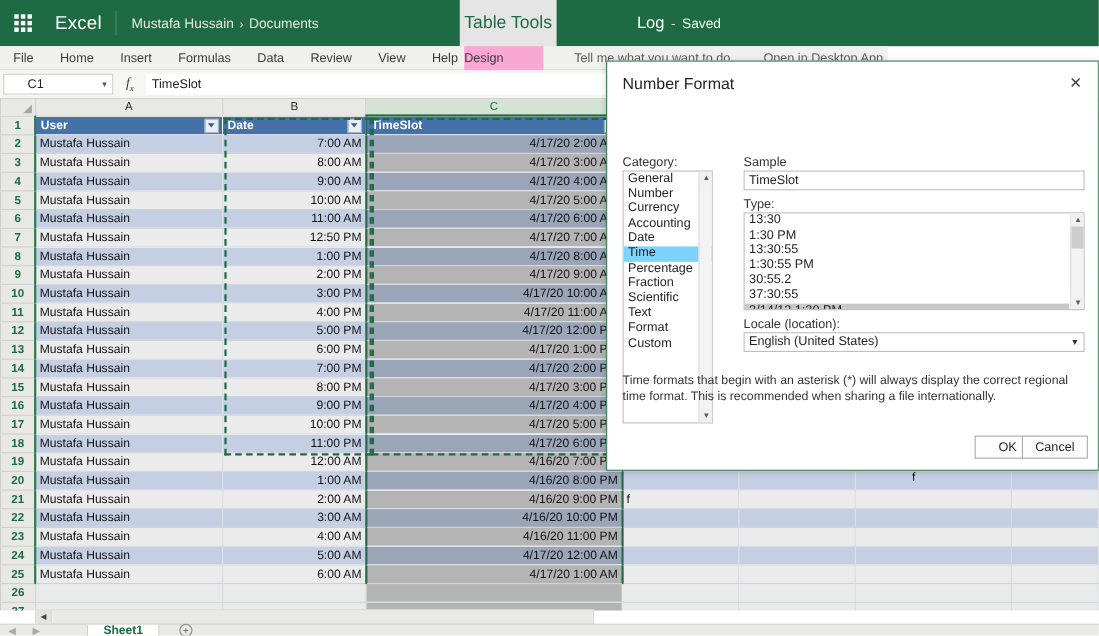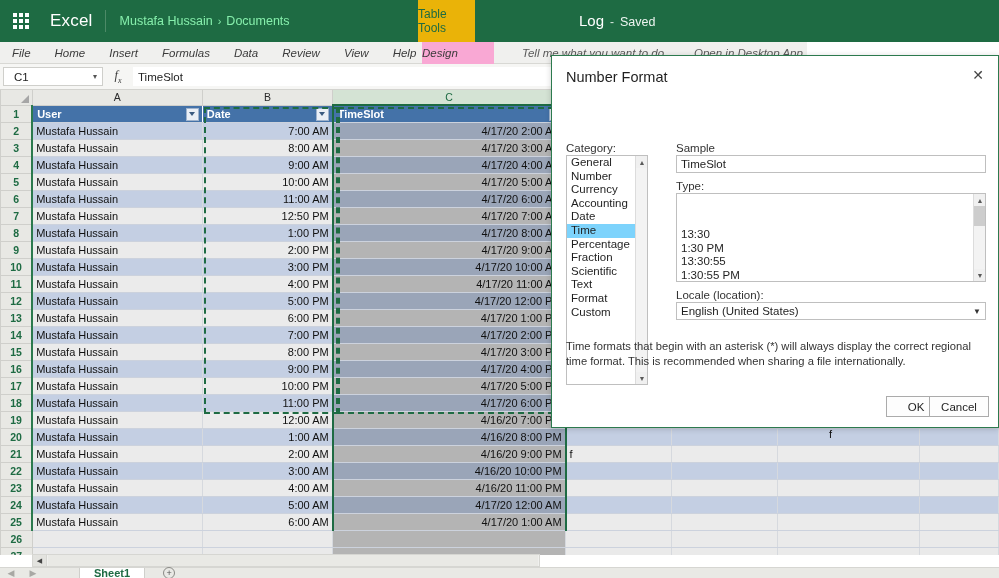--- a/index.html
+++ b/index.html
@@ -21,61 +21,61 @@
   .waffle {
     width:42px; height:42px; display:flex; align-items:center; justify-content:center;
     cursor:pointer;
   }
   .waffle-grid { display:grid; grid-template-columns:repeat(3,4px); grid-template-rows:repeat(3,4px); gap:2px; }
   .waffle-grid i { display:block; width:4px; height:4px; background:#fff; }
   .brand {
     color:#ffffff; font-size:17px; padding:0 12px 0 8px; letter-spacing:.2px;
   }
   .vsep { width:1px; height:22px; background:#4d8a67; }
-  .breadcrumb { color:#86efac; font-size:12.5px; padding-left:14px; }
+  .breadcrumb { color:#e5e5e5; font-size:12.5px; padding-left:14px; }
   .breadcrumb .chev { padding:0 5px; font-size:11px; }
   .doctitle {
     position:absolute; left:579px; top:12px;
     color:#ffffff; font-size:15px; white-space:nowrap;
   }
   .doctitle .dash { padding:0 6px; font-size:12px; color:#d9e8df; }
   .doctitle .saved { font-size:12.5px; color:#eef5f1; }
 
   
   .tabletools {
-    position:absolute; left:418px; top:0; width:57px; height:42px;
-    background:#eab308; color:#1e6b43; font-size:12px;
+    position:absolute; left:418px; top:0; width:88px; height:42px;
+    background:#e5e5e5; color:#1e6b43; font-size:16px;
     display:flex; align-items:center; justify-content:center;
     cursor:pointer;
   }
 
   
   .ribbon {
     position:absolute; left:0; top:42px; width:807px; height:22px;
     background:#f0f0ee; border-bottom:1px solid #d8d8d4;
-    display:flex; align-items:center;font-style:italic;
+    display:flex; align-items:center;
   }
   .rtab { font-size:11.5px; color:#3b3b3b; padding:0 12px; line-height:22px; cursor:pointer; white-space:nowrap;}
   .rtab.design {
     position:absolute; left:422px; top:0; width:72px; height:22px;
     background:#f9a8d4; padding:0; color:#3b3b3b;
   }
   .rtab.tellme { position:absolute; left:510px; top:0; color:#5a5a5a; }
   .rtab.desktop { position:absolute; left:682px; top:0; color:#5a5a5a; }
 
   
   .formulabar {
     position:absolute; left:0; top:64px; width:999px; height:26px;
     background:#f6f6f4; border-bottom:1px solid #d3d3cf;
     display:flex; align-items:center;
   }
   .namebox {
     width:100px; height:19px; margin-left:3px; background:#fff;
     border:1px solid #cfcfcb; display:flex; align-items:center;
-    font-size:11.5px; color:#222; padding-left:10px; position:relative; cursor:text;
+    font-size:11.5px; color:#222; padding-left:21px; position:relative; cursor:text;
   }
   .namebox .nb-chev { position:absolute; right:5px; font-size:8px; color:#555; }
   .fx {
     width:30px; text-align:center; font-size:12.5px; font-style:italic;
     font-family:"Liberation Serif", serif; color:#3c3c3c; cursor:pointer;
   }
   .fxinput {
     flex:1; height:19px; background:#fff; border:1px solid transparent;
     font-size:11.5px; color:#222; display:flex; align-items:center; padding-left:4px; cursor:text;
   }
@@ -197,21 +197,21 @@
   .samplebox {
     position:absolute; left:124px; top:99px; width:310px; height:18px;
     background:#fff; border:1px solid #bfbfbf; font-size:11.5px; color:#1f1f1f;
     display:flex; align-items:center; padding-left:4px;
   }
   .typelabel { left:124px; top:124px; }
   .typebox {
     position:absolute; left:124px; top:137px; width:310px; height:89px;
     background:#fff; border:1px solid #bfbfbf; overflow:hidden;
   }
-  .typelist { position:absolute; left:0; top:0; right:13px;margin-top:34px; }
+  .typelist { position:absolute; left:0; top:0; right:13px; }
   .typeitem { font-size:11.5px; color:#1f1f1f; height:13.6px; line-height:13.6px; padding-left:4px; cursor:pointer; white-space:nowrap; }
   .typeitem.sel { background:#c8c8c8; }
   .typescroll {
     position:absolute; right:0; top:0; width:12px; height:100%;
     background:#f3f3f3; border-left:1px solid #dcdcdc;
   }
   .typescroll .sb-thumb {
     position:absolute; left:0; top:12px; width:12px; height:20px; background:#cdcdcd;
   }
 

